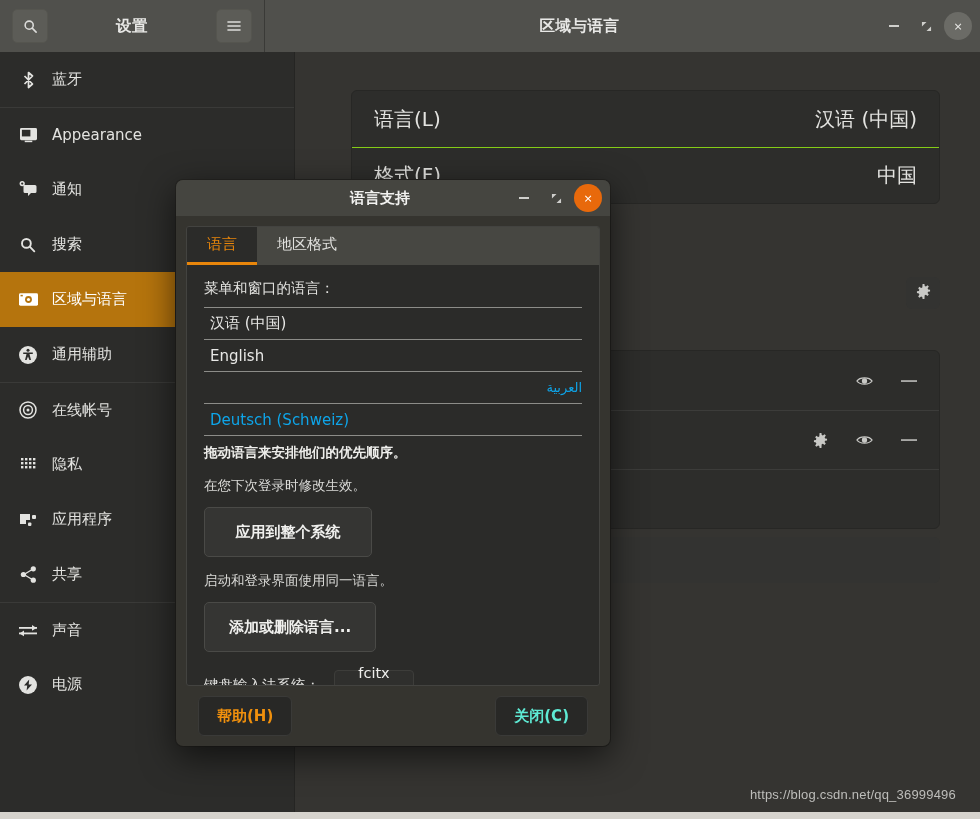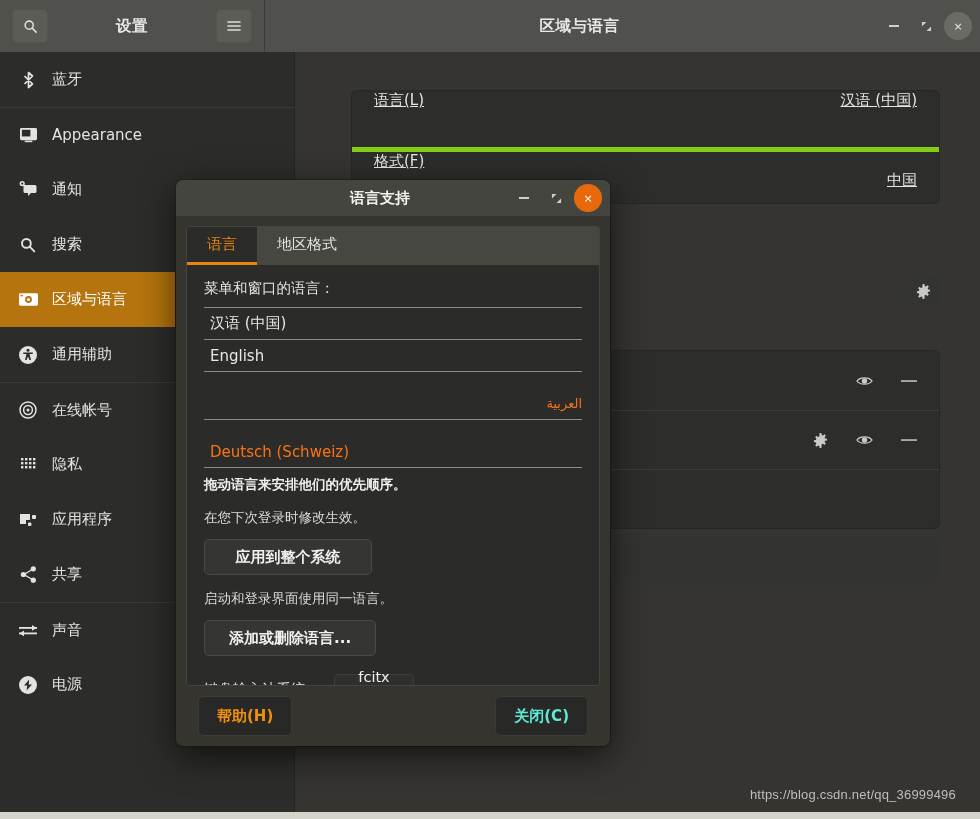--- a/index.html
+++ b/index.html
@@ -77,24 +77,24 @@
   
   .content {
     flex: 1; background: #353431; position: relative;
     padding: 38px 40px 0 56px; overflow: hidden;
   }
   .card {
     background: #2d2d2b; border: 1px solid #272725; border-radius: 6px;
     overflow: hidden;
   }
   .row {
-    height: 56px; display: flex; align-items: flex-start;
-    padding: 0 22px; color: #e4e4e1; font-size: 15px; cursor: pointer; text-decoration: underline;
-  }
-  .row + .row { border-top: 5px solid #84cc16; flex-direction: column; }
+    height: 56px; display: flex; align-items: center;
+    padding: 0 22px; color: #e4e4e1; font-size: 20px; cursor: pointer;
+  }
+  .row + .row { border-top: 1px solid #84cc16; }
   .row .rv { margin-left: auto; color: #e4e4e1; }
   .gear-float {
     position: absolute; right: 40px; top: 225px;
     width: 34px; height: 32px; border-radius: 6px; background: #333331;
     display: flex; align-items: center; justify-content: center;
     color: #c9c9c6; cursor: pointer;
   }
   .card2 { position: absolute; left: 56px; right: 40px; top: 298px; }
   .r2 {
     height: 59px; display: flex; align-items: center;
@@ -146,26 +146,26 @@
   }
   .tab.active { color: #e8860b; border-bottom-color: #e8860b; background: #2b2b29; }
   .tabpage { flex: 1; padding: 14px 17px 0 17px; overflow: hidden; }
   .field-label { color: #e1e1de; font-size: 14.5px; margin-bottom: 9px; }
   .langlist { border-top: 1px solid #8c8c88; }
   .langrow {
     height: 32px; display: flex; align-items: center;
     border-bottom: 1px solid #8c8c88; color: #e8e8e6; font-size: 15px;
     padding-left: 6px; cursor: grab;
   }
-  .langrow.dim { color: #f97316; margin-top: 16px; }
+  .langrow.dim { color: #0ea5e9; }
   .langrow.rtl { direction: rtl; justify-content: flex-start; font-size: 13px; }
   .note-strong { color: #ededea; font-size: 13.5px; font-weight: bold; margin-top: 8px; }
   .note { color: #dadad7; font-size: 13.5px; margin-top: 15px; }
   .dbtn {
-    margin-top: 12px; height: 36px; min-width: 168px; display: inline-flex;
+    margin-top: 12px; height: 50px; min-width: 168px; display: inline-flex;
     align-items: center; justify-content: center; padding: 0 24px;
     background: #353533; border: 1px solid #4a4a47; border-radius: 5px;
     color: #f0f0ee; font-size: 15px; font-weight: bold; cursor: pointer;
   }
   .imrow { margin-top: 18px; display: flex; align-items: center; gap: 14px; }
   .imlabel { color: #e1e1de; font-size: 14.5px; }
   .combo {
     background: #2f2f2d; border: 1px solid #3d3d3a; border-radius: 4px;
     height: 30px; min-width: 80px; display: flex; align-items: center;
     justify-content: center; gap: 8px; padding: 0 12px;

